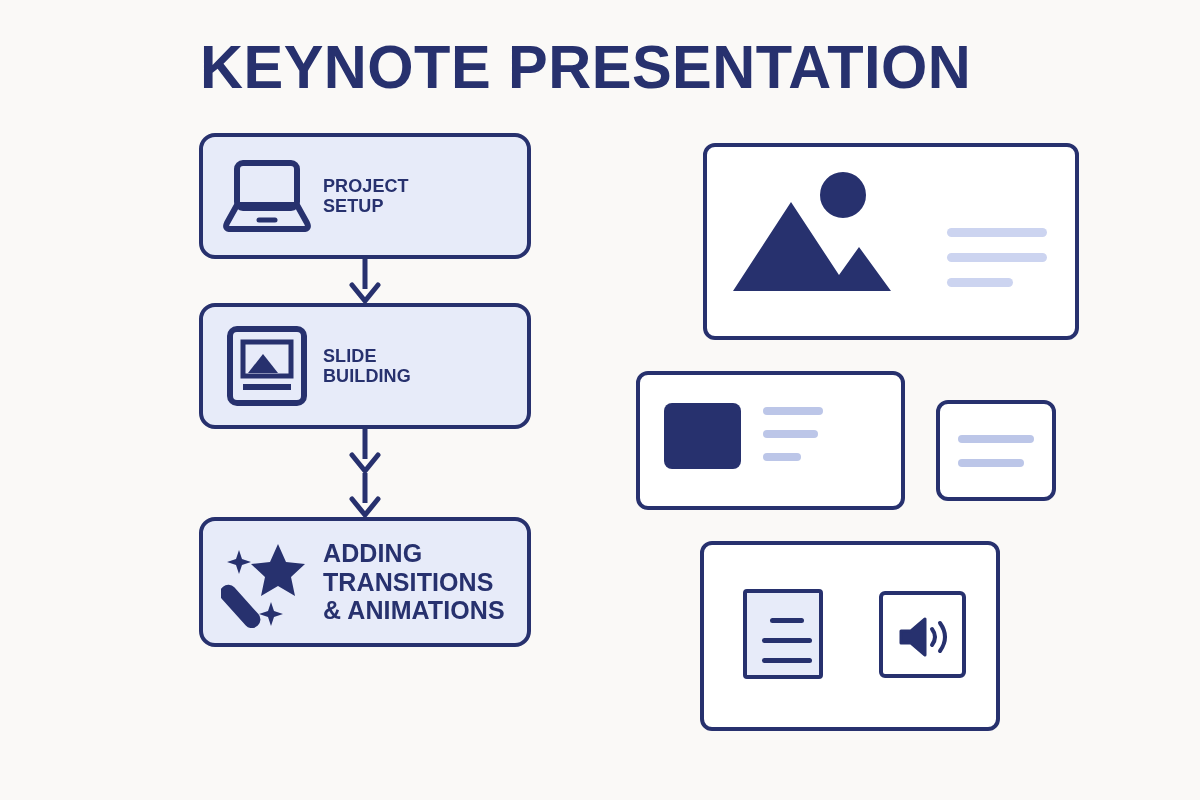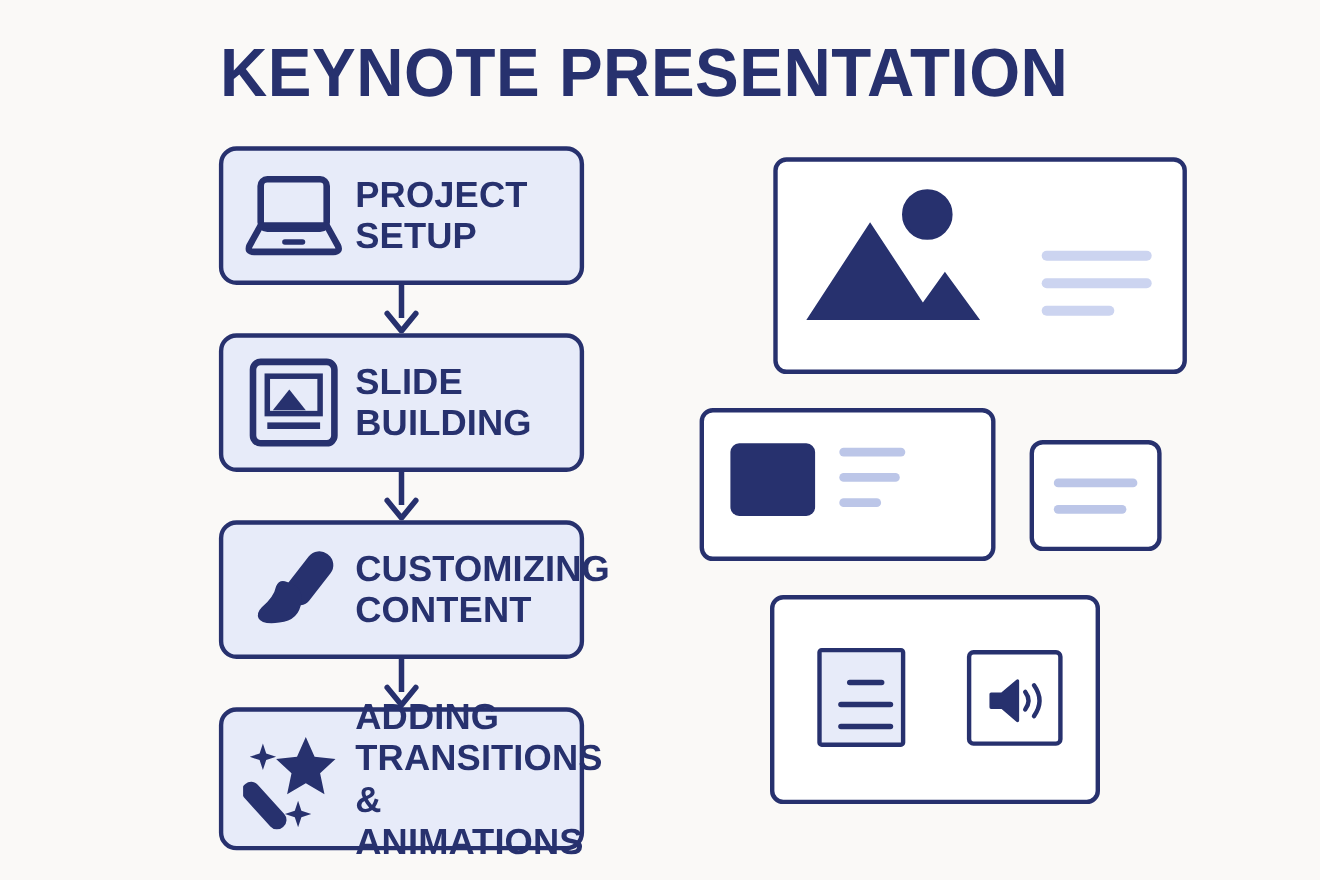--- a/index.html
+++ b/index.html
@@ -64,27 +64,27 @@
     width: 96px;
     height: 96px;
     display: flex;
     align-items: center;
     justify-content: center;
   }
   .step-label {
     flex: 1 1 auto;
     color: #27316e;
     font-weight: 700;
-    font-size: 33px;
+    font-size: 18px;
     line-height: 1.12;
     letter-spacing: 0.1px;
     text-align: left;
     padding-left: 8px;
   }
-  .step-box.s4 .step-label { font-size: 33px; line-height: 1.14; }
+  .step-box.s4 .step-label { font-size: 25px; line-height: 1.14; }
 
   
   .arrow {
     width: 332px;
     height: 44px;
     display: flex;
     align-items: center;
     justify-content: center;
   }
 
@@ -180,33 +180,20 @@
       </div>
     </div>
 
     <div class="arrow">
       <svg width="34" height="44" viewBox="0 0 34 44">
         <line x1="17" y1="0" x2="17" y2="30" stroke="#27316e" stroke-width="5"></line>
         <path d="M4 26 L17 42 L30 26" fill="none" stroke="#27316e" stroke-width="5" stroke-linecap="round" stroke-linejoin="round"></path>
       </svg>
     </div>
 
-    <div class="step-box s3">
-      <div class="step-icon">
-        <svg width="86" height="84" viewBox="0 0 86 84">
-          <rect x="45" y="4" width="25" height="55" rx="12" ry="12" fill="#27316e" transform="rotate(38 57 31)"></rect>
-          <path d="M37 35 Q52 39 50 53 Q48 70 30 72 Q14 74 11 68
-                   Q9 63 14 58 Q25 49 27 39 Q30 32 37 35 Z" fill="#27316e"></path>
-        </svg>
-      </div>
-      <div class="step-label">
-        <span style="white-space:pre-line">CUSTOMIZING
-CONTENT</span>
-      </div>
-    </div>
 
     <div class="arrow">
       <svg width="34" height="44" viewBox="0 0 34 44">
         <line x1="17" y1="0" x2="17" y2="30" stroke="#27316e" stroke-width="5"></line>
         <path d="M4 26 L17 42 L30 26" fill="none" stroke="#27316e" stroke-width="5" stroke-linecap="round" stroke-linejoin="round"></path>
       </svg>
     </div>
 
     <div class="step-box s4">
       <div class="step-icon">

